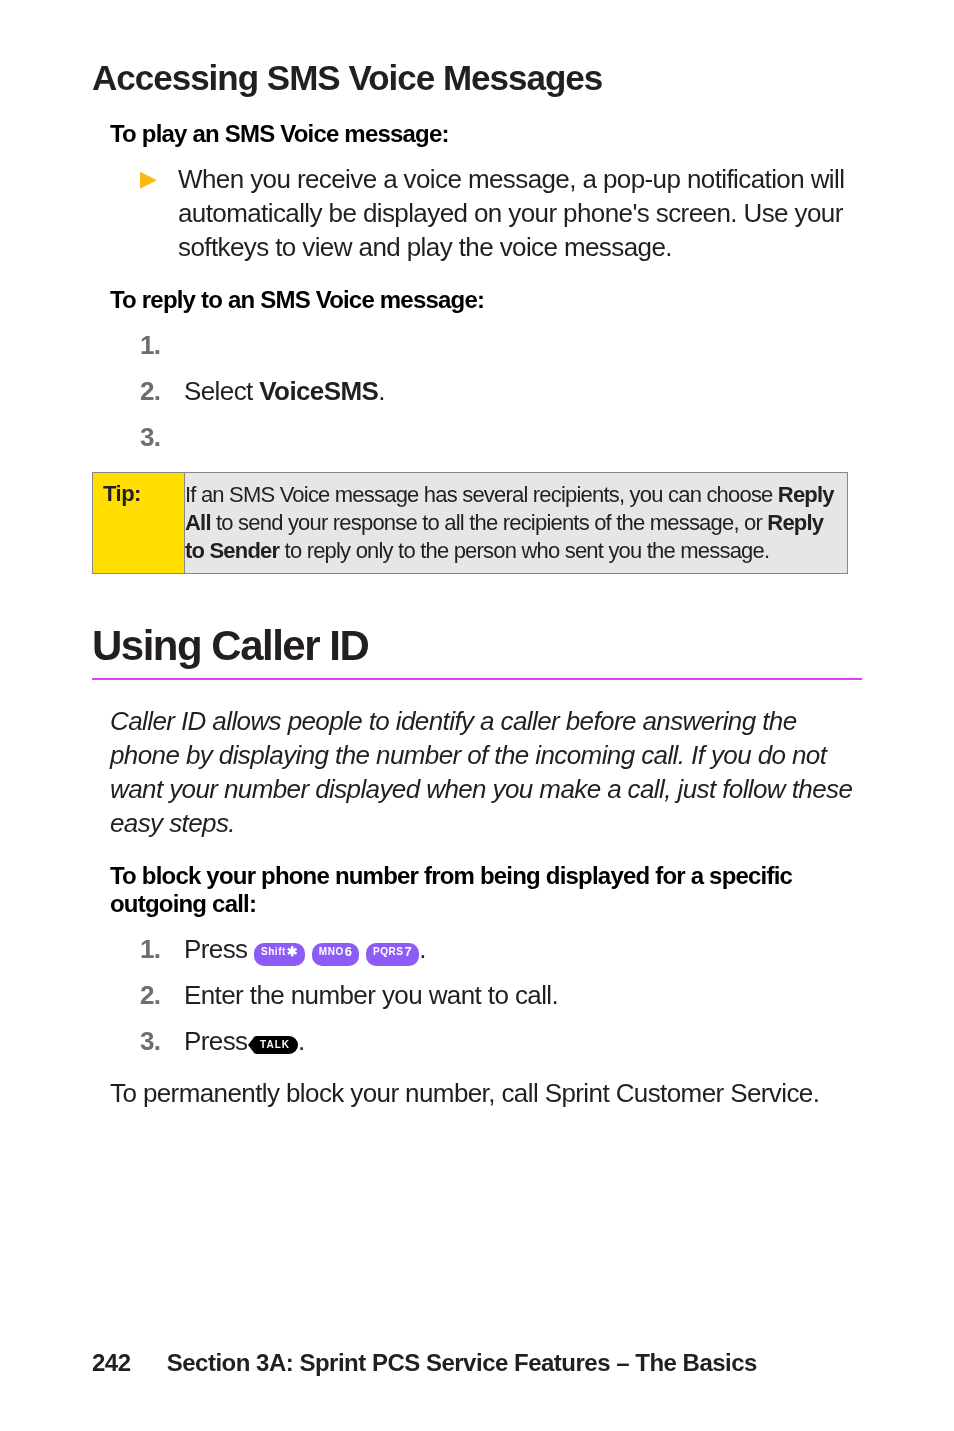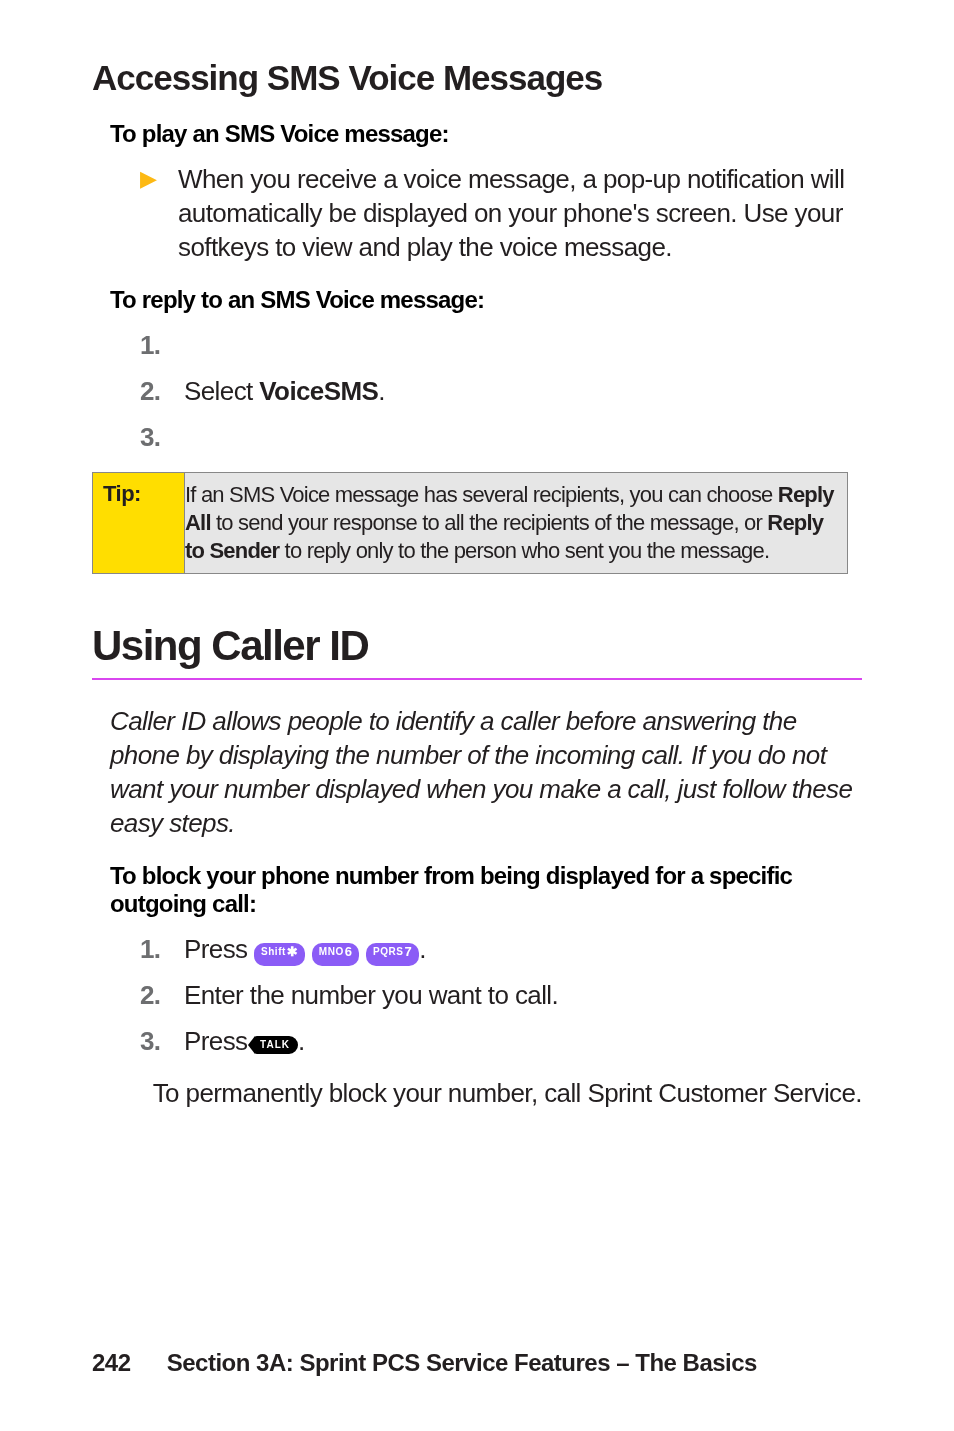--- a/index.html
+++ b/index.html
@@ -103,21 +103,20 @@
     margin-left: 18px;
     margin-top: 24px;
     font-style: italic;
   }
   .para-nomarg {
     font-size: 26px;
     line-height: 34px;
     letter-spacing: -0.6px;
     margin-left: 18px;
     margin-top: 18px;
-    text-align: right;
   }
   .key {
     display: inline-block;
     background: #8b5cf6;
     color: #fff;
     border-radius: 10px;
     font-size: 10px;
     font-weight: 700;
     letter-spacing: 0.5px;
     padding: 2px 7px 8px 7px;

